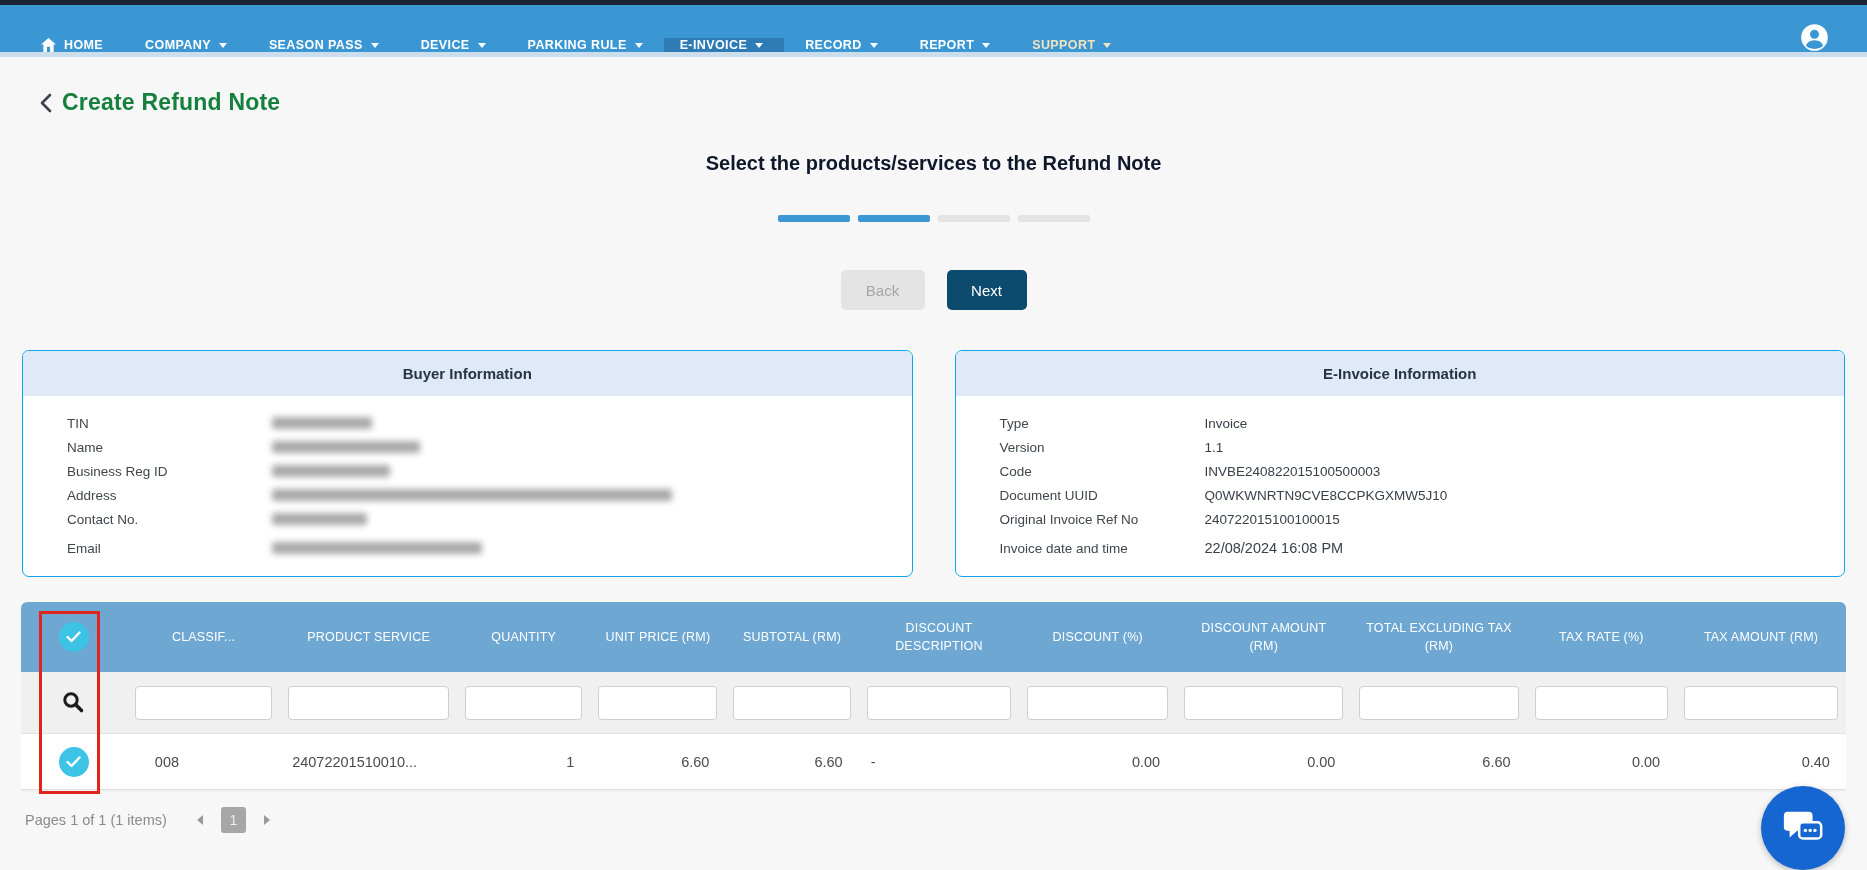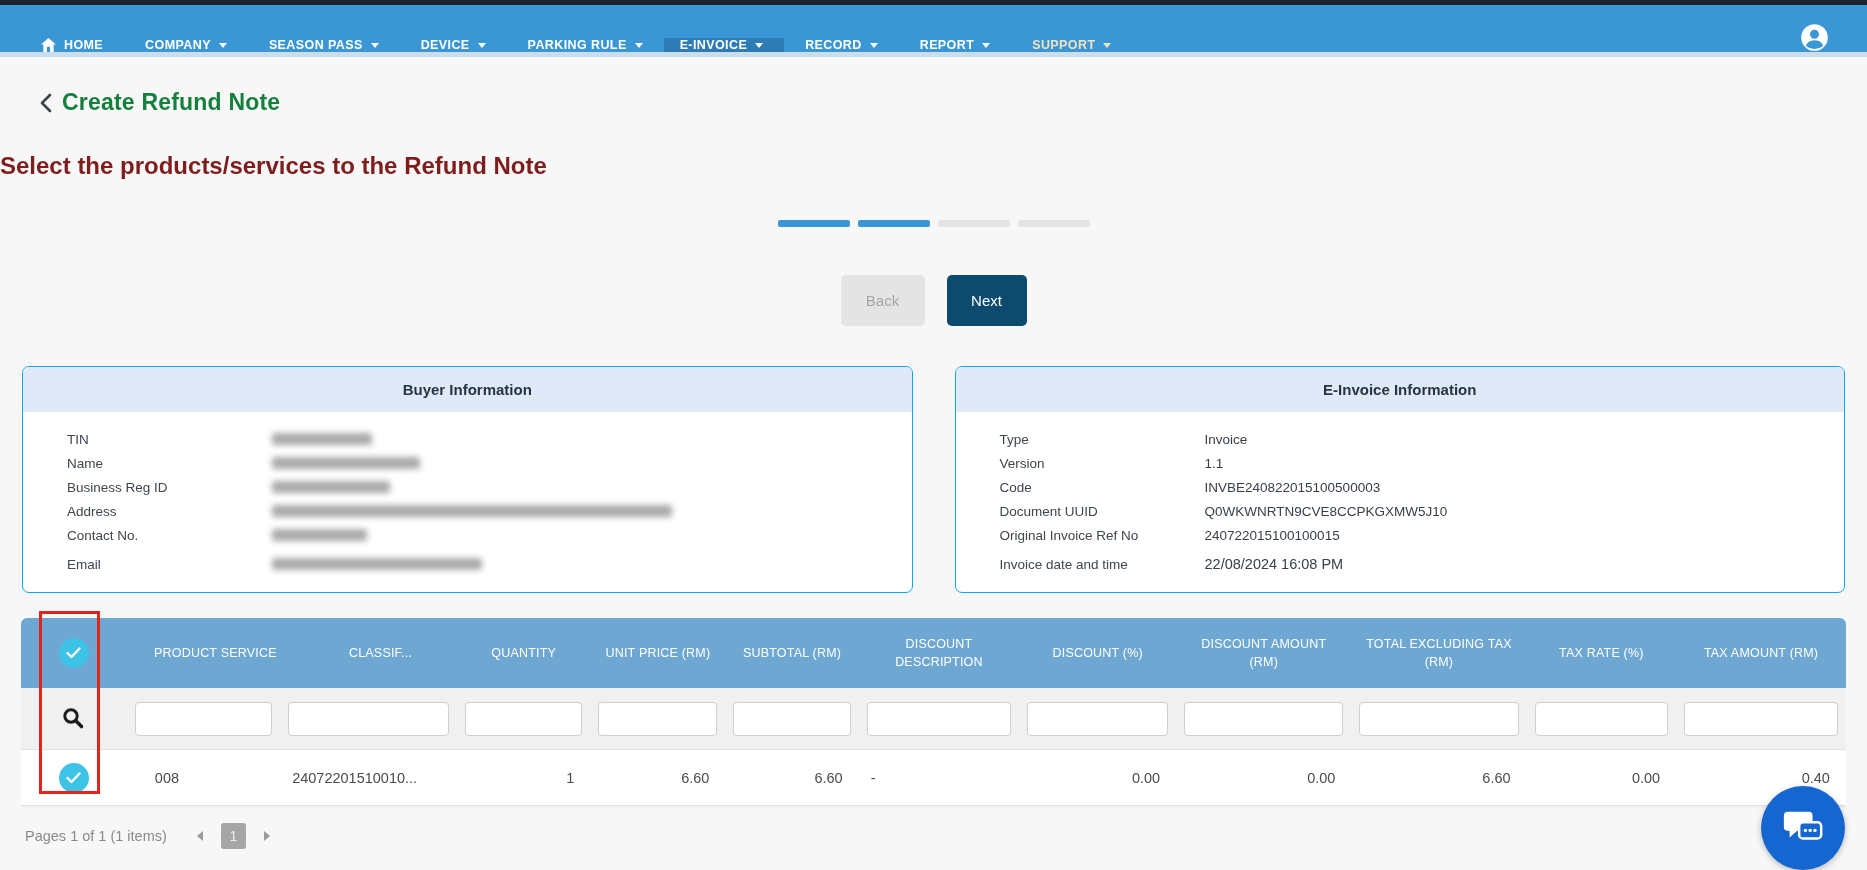--- a/index.html
+++ b/index.html
@@ -34,28 +34,28 @@
     border-top: 5px solid currentColor; margin-top: 1px;
   }
   .nav-right { margin-left: auto; display: flex; align-items: center; padding-right: 38px; }
   .avatar-icon { width: 29px; height: 29px; cursor: pointer; }
 
   
   .page-head { padding: 32px 0 0 40px; display: flex; align-items: center; gap: 10px; }
   .back-chevron { width: 12px; height: 20px; cursor: pointer; }
   .page-title { font-size: 23px; font-weight: 700; color: #15803d; letter-spacing: .2px; }
 
-  .step-title { margin-top: 36px; font-size: 24px; font-weight: 700; color: #7f1d1d; }
+  .step-title { text-align: center; margin-top: 36px; font-size: 20px; font-weight: 700; color: #0f172a; }
 
   .progress-bar { display: flex; justify-content: center; gap: 8px; margin-top: 40px; }
   .seg { width: 72px; height: 7px; background: #e4e4e4; border-radius: 2px; }
   .seg.done { background: #3a97d4; }
 
   .actions { display: flex; justify-content: center; gap: 22px; margin-top: 48px; }
-  .btn { height: 51px; border: none; border-radius: 5px; font-size: 15px;
+  .btn { height: 40px; border: none; border-radius: 5px; font-size: 15px;
          font-family: "Liberation Sans", sans-serif; cursor: pointer; }
   .btn-back { width: 84px; background: #e4e4e4; color: #a5a5a5; }
   .btn-next { width: 80px; background: #0c4a6e; color: #ffffff; }
 
   
   .panels { display: flex; gap: 42px; padding: 0 22px; margin-top: 40px; }
   .panel { flex: 1; background: #fff; border: 1px solid #0ea5e9; border-radius: 7px; overflow: hidden; }
   .panel-header {
     background: #dfe9f7; height: 45px;
     display: flex; align-items: center; justify-content: center;
@@ -278,22 +278,22 @@
 
 <div class="grid">
   <div class="grid-row grid-header">
     <div class="hcell c0">
       <span class="check-circle">
         <svg width="15" height="12" viewBox="0 0 15 12">
             <polyline points="1.5,6 5.5,10 13.5,1.5" fill="none" stroke="#fff" stroke-width="2.4" stroke-linecap="round" stroke-linejoin="round"></polyline>
           </svg>
       </span>
     </div>
+    <div class="hcell c1">CLASSIF...</div>
     <div class="hcell c2">PRODUCT SERVICE</div>
-    <div class="hcell c1">CLASSIF...</div>
     <div class="hcell c3">QUANTITY</div>
     <div class="hcell c4">UNIT PRICE (RM)</div>
     <div class="hcell c5">SUBTOTAL (RM)</div>
     <div class="hcell c6">DISCOUNT DESCRIPTION</div>
     <div class="hcell c7">DISCOUNT (%)</div>
     <div class="hcell c8">DISCOUNT AMOUNT (RM)</div>
     <div class="hcell c9">TOTAL EXCLUDING TAX (RM)</div>
     <div class="hcell c10">TAX RATE (%)</div>
     <div class="hcell c11">TAX AMOUNT (RM)</div>
   </div>

